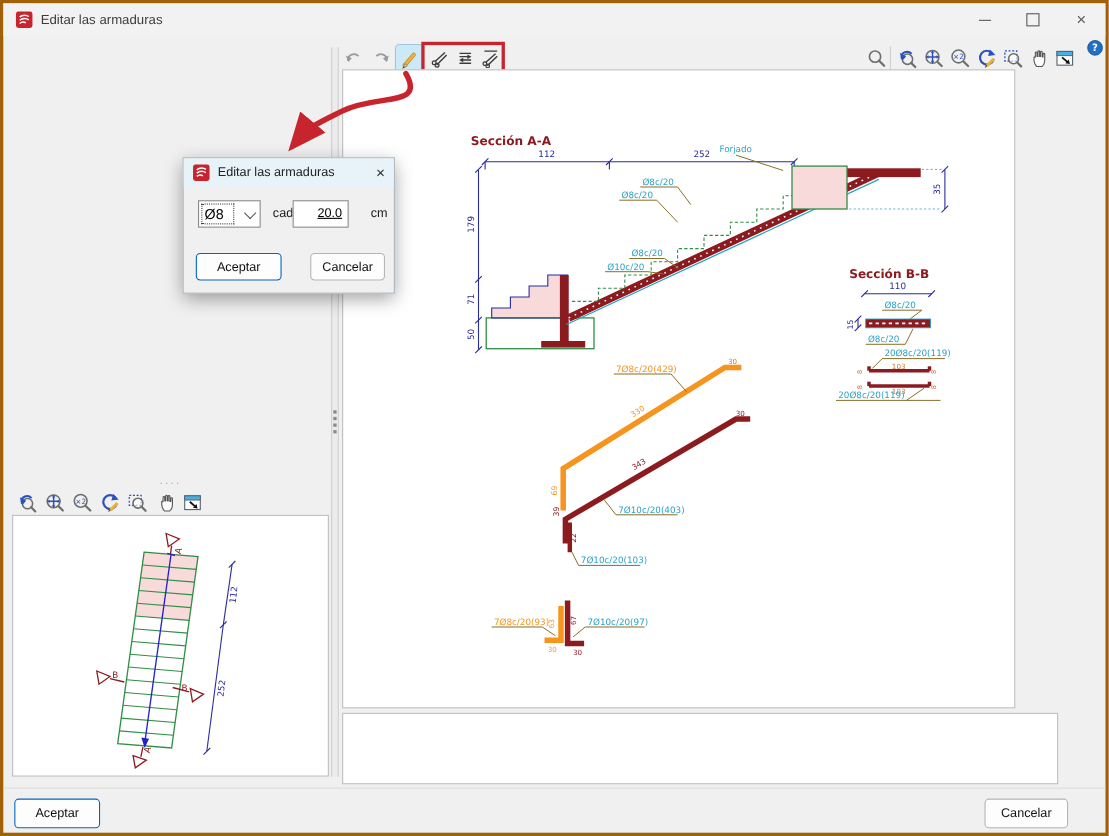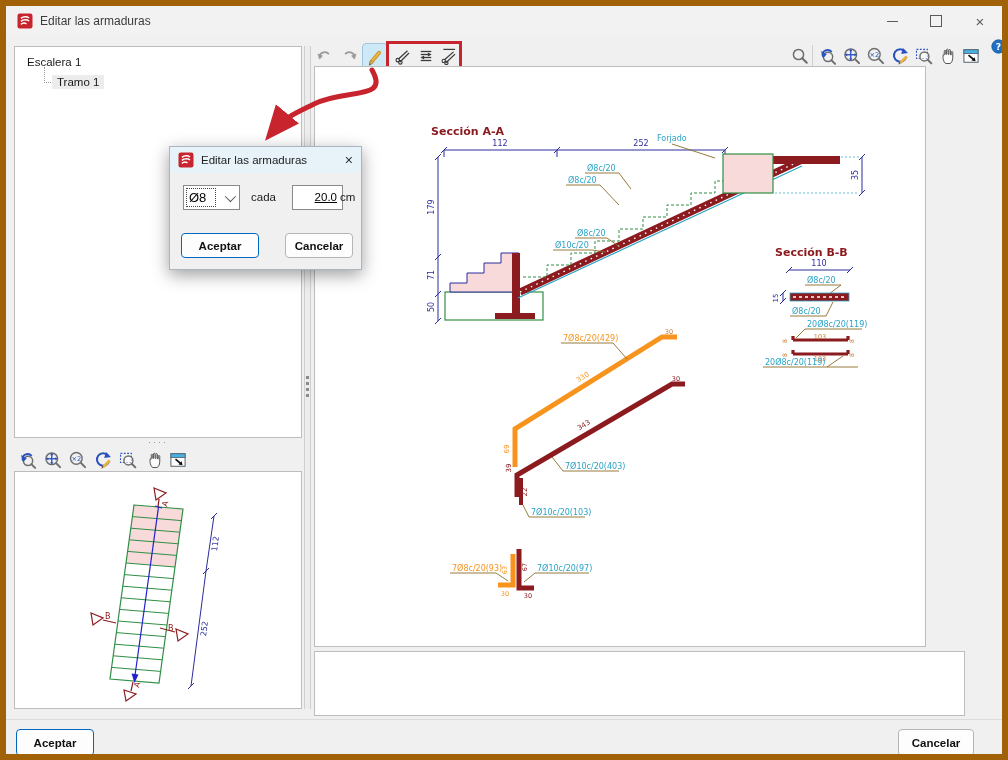--- a/index.html
+++ b/index.html
@@ -1,16 +1,16 @@
 <!DOCTYPE html>
 <html><head>
 <meta charset="utf-8">
 <style>
   html,body{margin:0;padding:0;background:#cfd4d9;font-family:"Liberation Sans","DejaVu Sans",sans-serif;}
-  .window{position:relative;width:1008px;height:760px;background:#f0f0f0;border:6px solid #a16207;box-sizing:border-box;overflow:hidden;}
+  .window{position:relative;width:1008px;height:760px;background:#f0f0f0;border:3px solid #a16207;box-sizing:border-box;overflow:hidden;}
   .abs{position:absolute;}
   
   .titlebar{left:0;top:0;width:100%;height:30px;background:#f2f2f2;}
   .title-text{left:34px;top:8px;font-size:12px;color:#3c3c3c;}
   .winbtn{top:0;width:44px;height:30px;display:flex;align-items:center;justify-content:center;color:#5a5a5a;}
   .min-glyph{width:11px;height:1px;background:#5a5a5a;}
   .max-glyph{width:10px;height:10px;border:1px solid #5a5a5a;}
   .close-glyph{font-size:15px;line-height:1;}
   
   .panel{background:#fff;border:1px solid #bdbdbd;box-sizing:border-box;}
@@ -30,22 +30,22 @@
   .vdots i{width:3px;height:3px;background:#8a8a8a;display:block;}
   
   .dialog{left:163px;top:140px;width:191px;height:122px;background:#f0f0f0;border:1px solid #a9b6bf;box-shadow:0 5px 16px rgba(0,0,0,.38);z-index:30;}
   .dlg-titlebar{left:0;top:0;width:100%;height:26px;background:#e7f2f9;display:flex;align-items:center;}
   .dlg-title{font-size:11.5px;color:#222;margin-left:6px;}
   .dlg-close{margin-left:auto;margin-right:8px;font-size:14px;color:#333;}
   .combo{left:13px;top:38px;width:57px;height:25px;background:#fff;border:1px solid #8a8a8a;display:flex;align-items:center;box-sizing:border-box;}
   .combo-text{font-size:13px;margin-left:4px;outline:1px dotted #444;outline-offset:1px;padding:0 8px 0 1px;}
   .combo-arrow{margin-left:auto;margin-right:6px;width:7px;height:7px;border-right:1.5px solid #555;border-bottom:1.5px solid #555;transform:rotate(45deg) translateY(-2px);}
   .dlg-label{font-size:11.5px;color:#1a1a1a;}
-  .numinput{left:122px;top:38px;width:51px;height:25px;background:#fff;border:1px solid #8a8a8a;box-sizing:border-box;font-size:11.5px;text-align:right;padding-right:5px;line-height:23px;text-decoration:underline;}
-  .btn{background:#fdfdfd;border:1px solid #b5b5b5;border-radius:4px;font-size:11.5px;color:#111;display:flex;align-items:center;justify-content:center;box-sizing:border-box;font-weight:bold;}
+  .numinput{left:99px;top:38px;width:51px;height:25px;background:#fff;border:1px solid #8a8a8a;box-sizing:border-box;font-size:11.5px;text-align:right;padding-right:5px;line-height:23px;text-decoration:underline;}
+  .btn{background:#fdfdfd;border:1px solid #b5b5b5;border-radius:4px;font-size:11.5px;color:#111;display:flex;align-items:center;justify-content:center;box-sizing:border-box;}
   .btn-primary{border:1.5px solid #0067c0;}
   svg{display:block;}
   text{font-family:"DejaVu Sans",sans-serif;}
 </style>
 </head>
 <body>
 
 <svg width="0" height="0" style="position:absolute">
   <defs>
     <symbol id="sym-magnifier" viewBox="0 0 24 24">
@@ -156,25 +156,20 @@
         <span class="min-glyph"></span>
       </div>
     <div class="abs winbtn" style="right:44px">
         <span class="max-glyph"></span>
       </div>
     <div class="abs winbtn close-glyph" style="right:0">
         <span>×</span>
       </div>
   </div>
 
-  <div class="abs panel" style="left:8px;top:40px;width:288px;height:392px">
-    <div class="abs tree-root">Escalera 1</div>
-    <div class="abs tree-elbow"></div>
-    <div class="abs tree-child">Tramo 1</div>
-  </div>
 
   <div class="abs vsep" style="left:298px;top:40px;height:663px">
     <div class="vdots" style="margin-top:330px">
         <i></i>
         <i></i>
         <i></i>
         <i></i>
       </div>
   </div>
 

